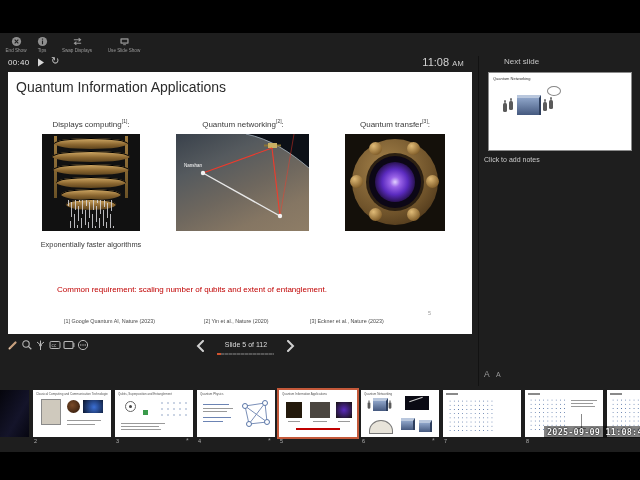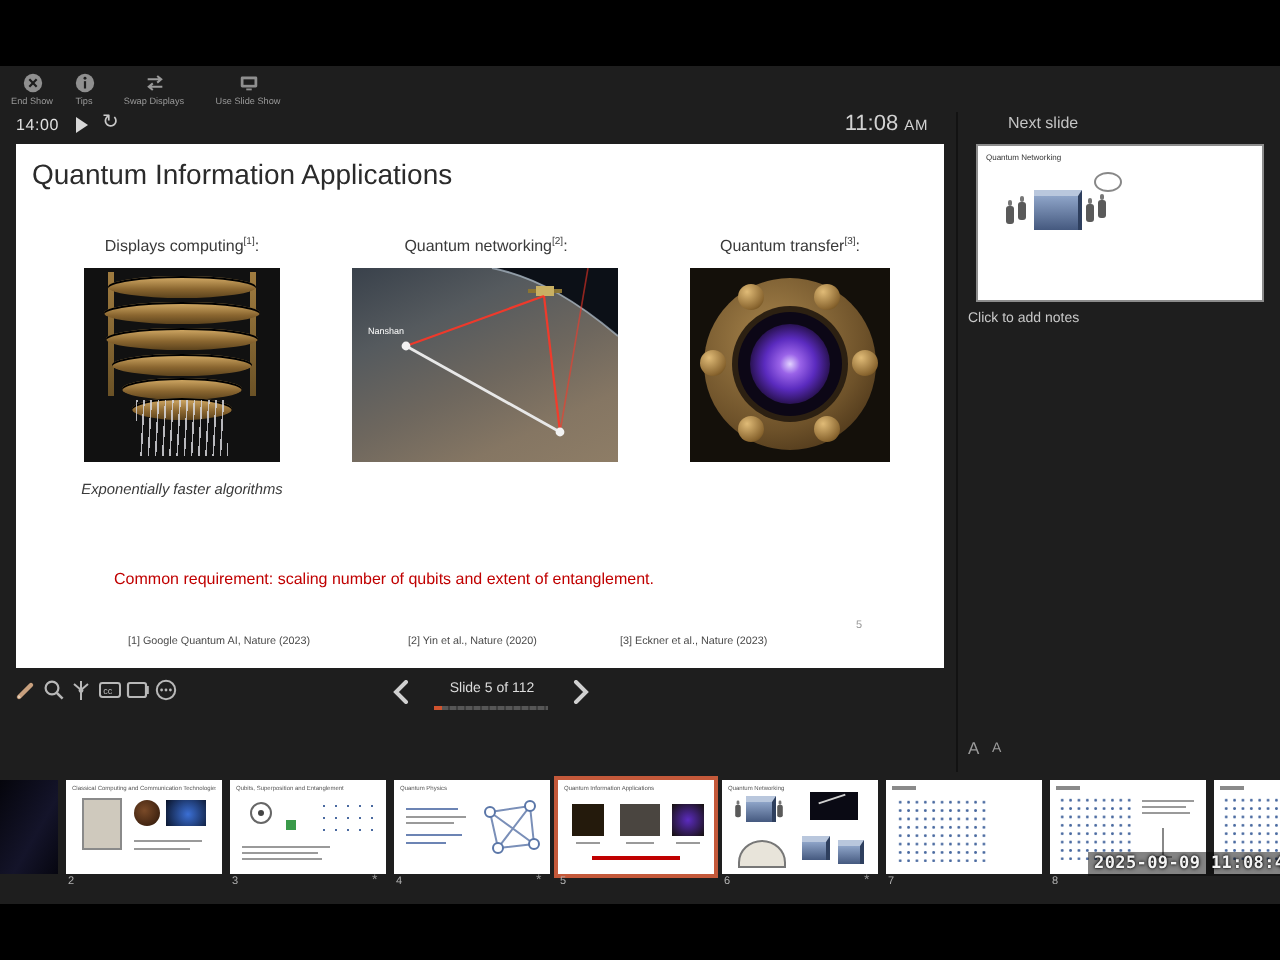--- a/index.html
+++ b/index.html
@@ -25,21 +25,21 @@
   #timer-elapsed{left:8px;top:58px;font-size:8px;color:#e0e0e0;letter-spacing:.3px;}
   #timer-play{left:37px;top:58px;}
   #timer-reset{left:51px;top:55px;font-size:10px;color:#c9c9c9;}
   #clock{left:384px;top:56px;width:80px;text-align:right;color:#d2d2d2;font-size:11px;}
   #clock .mer{font-size:7.5px;letter-spacing:.3px;}
 
   
   #slide{left:8px;top:72px;width:464px;height:262px;background:#fff;color:#333;}
   #slide-title{left:8px;top:7px;font-size:14px;color:#2b2b2b;}
   .col-head{top:46px;font-size:8px;color:#3a3a3a;text-align:center;}
-  .col-cap{top:168px;font-size:7.4px;color:#3a3a3a;text-align:center;font-style:italic;}
+  .col-cap{top:168px;font-size:7.4px;color:#3a3a3a;text-align:center;}
   .c1{left:8px;width:150px;}
   .c2{left:155px;width:160px;}
   .c3{left:317px;width:140px;}
   sup{font-size:5px;}
   #red-line{left:0;top:213px;width:368px;text-align:center;font-size:8px;color:#C00000;}
   .cite{top:246px;font-size:5.4px;color:#4a4a4a;white-space:nowrap;}
   #cite1{left:56px;} #cite2{left:196px;} #cite3{left:302px;}
   #slide-num{left:420px;top:238px;font-size:5.5px;color:#999;}
 
   
@@ -142,21 +142,21 @@
   </div>
   <div class="abs tb-btn" id="btn-usess">
     <svg class="tb-ico" viewBox="0 0 12 12">
         <rect x="1.5" y="2.5" width="9" height="6" rx=".8" fill="#8f8f8f"></rect>
         <rect x="3" y="4" width="6" height="3" fill="#1e1e1e"></rect>
         <rect x="4.5" y="9" width="3" height="1" fill="#8f8f8f"></rect>
       </svg>
     <span class="tb-lbl">Use Slide Show</span>
   </div>
 
-  <span class="abs" id="timer-elapsed">14:00</span>
+  <span class="abs" id="timer-elapsed">00:40</span>
   <svg class="abs" id="timer-play" width="8" height="9" viewBox="0 0 8 9">
       <path d="M1 0.5 L7 4.5 L1 8.5 Z" fill="#d8d8d8"></path>
     </svg>
   <span class="abs" id="timer-reset">↻</span>
   <div class="abs" id="clock"><span>11:08</span> <span class="mer">AM</span></div>
 
   <div class="abs" id="slide">
     <div class="abs" id="slide-title">Quantum Information Applications</div>
 
     <div class="abs col-head c1"><span>Displays computing</span><sup>[1]</sup><span>:</span></div>

